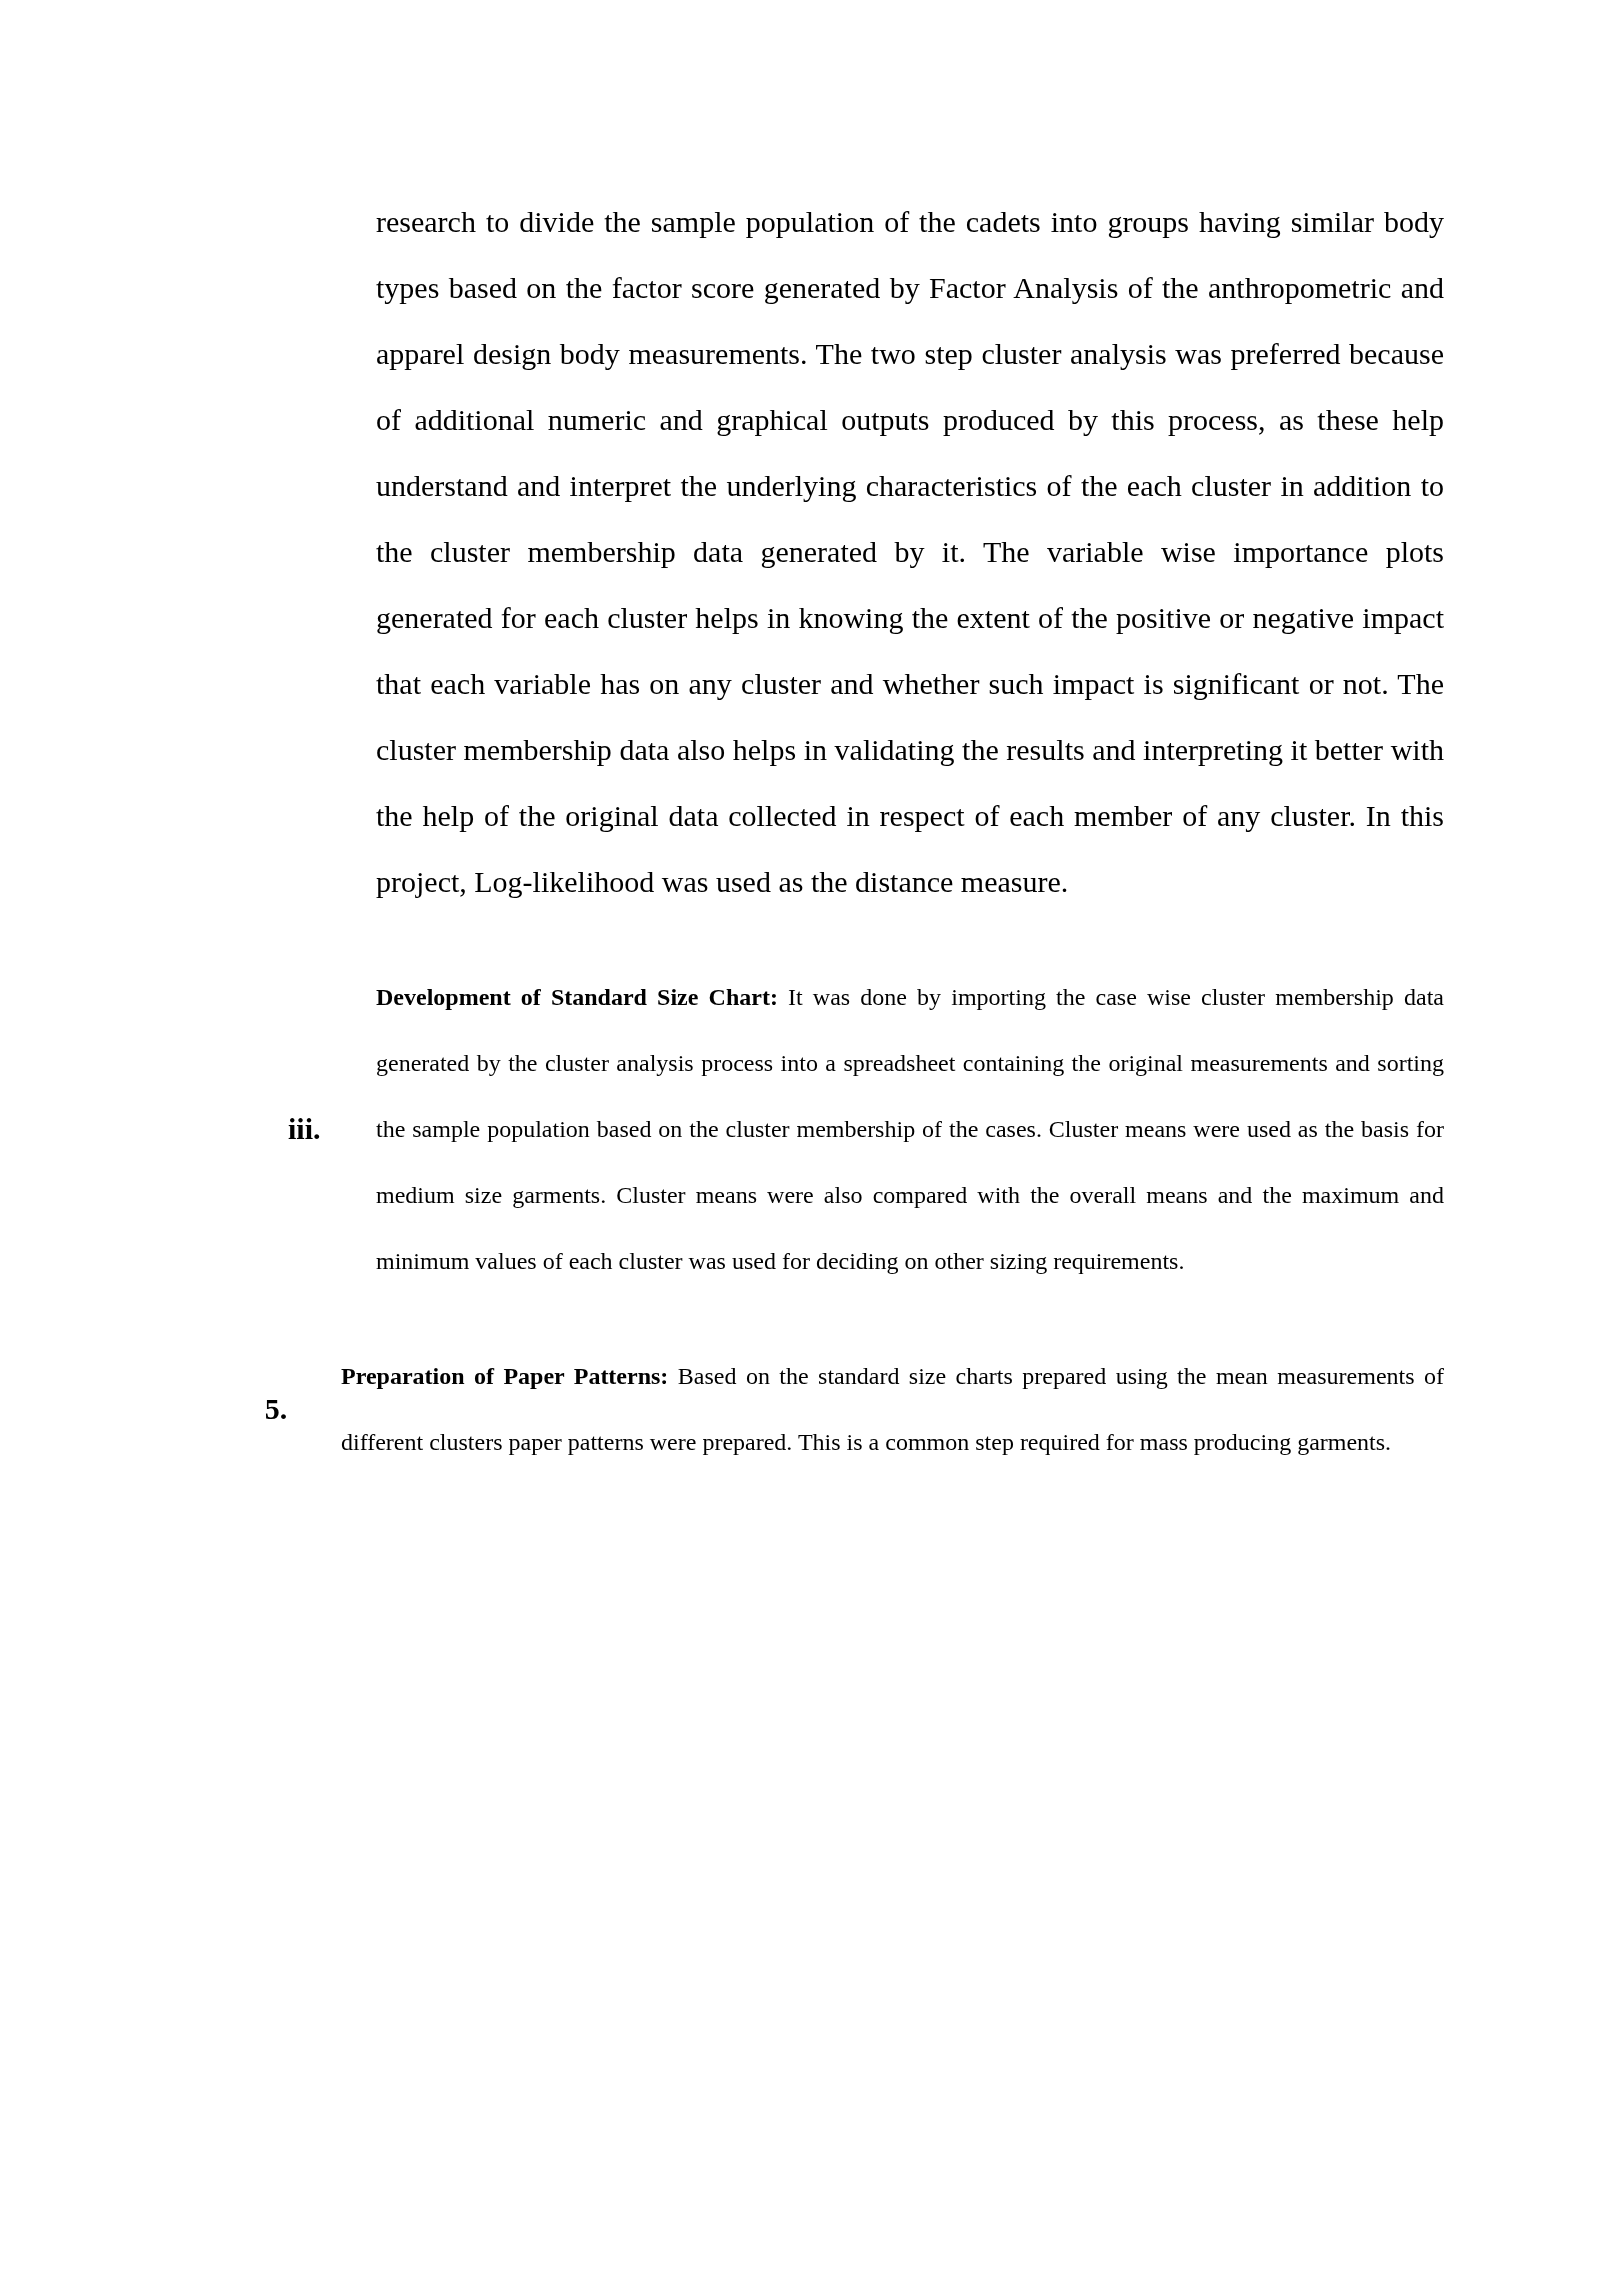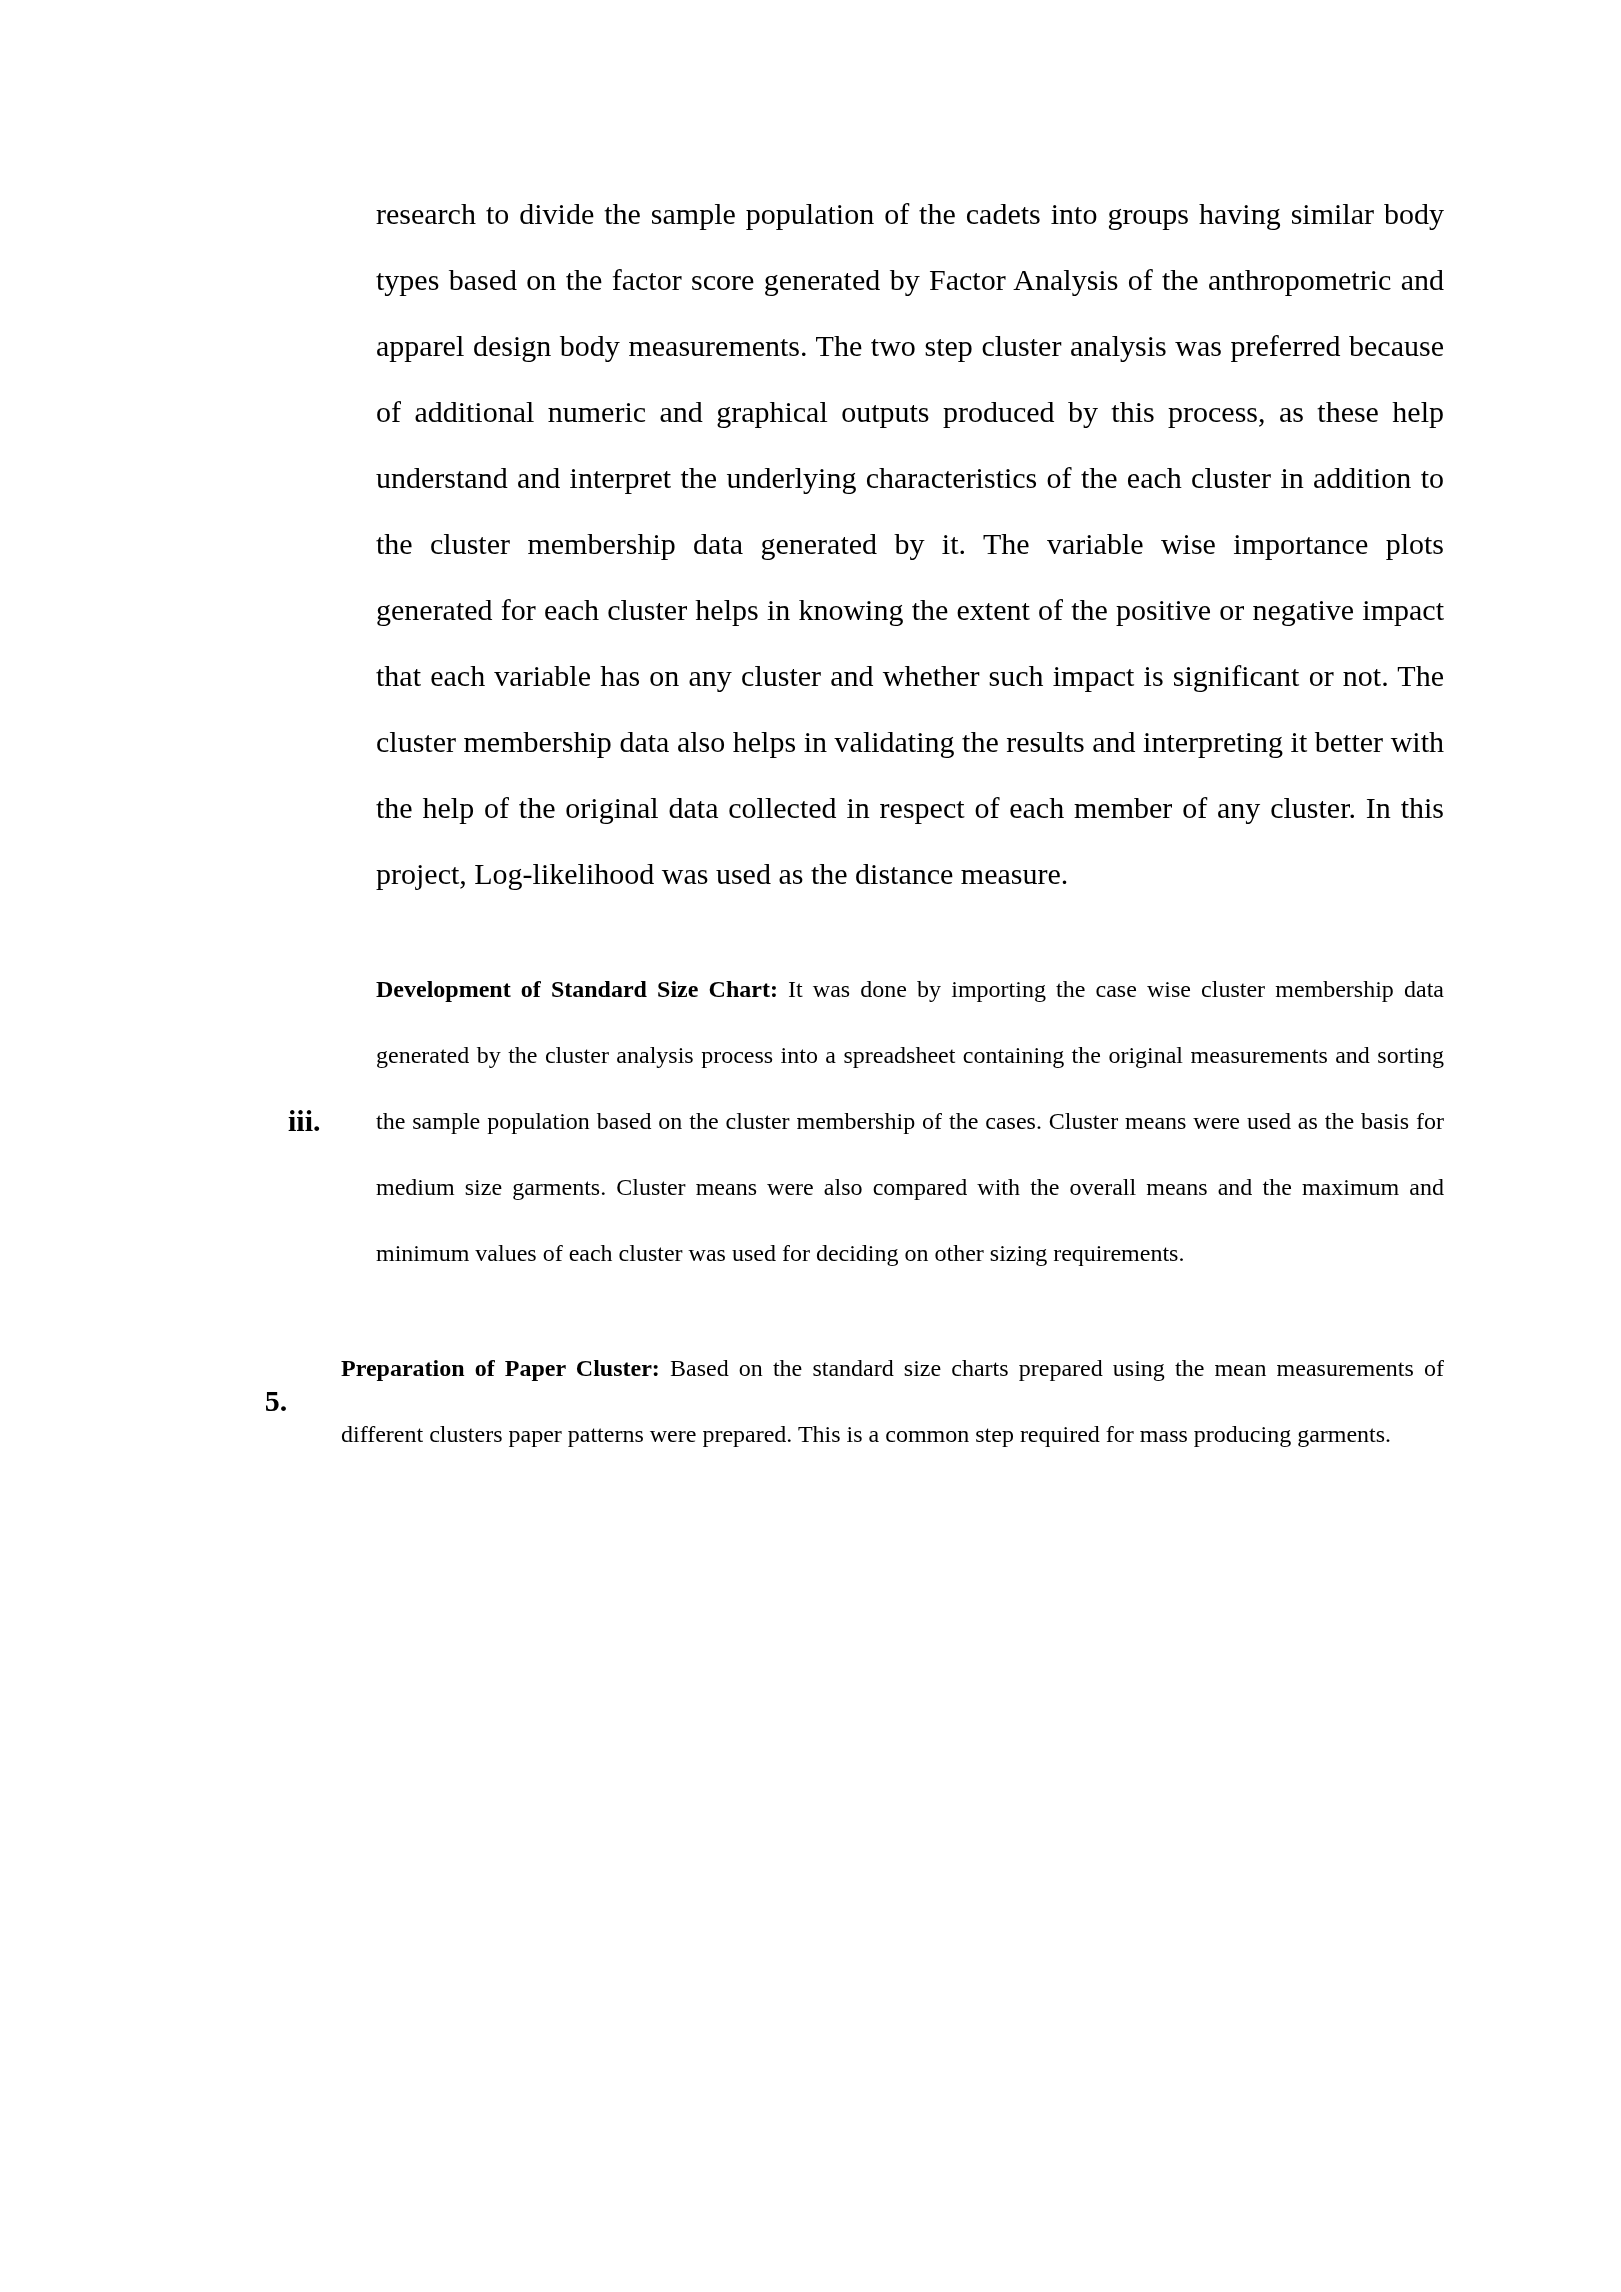--- a/index.html
+++ b/index.html
@@ -16,21 +16,21 @@
     font-family: "Liberation Serif", "DejaVu Serif", serif;
     color: #000000;
   }
   .content {
     position: absolute;
     left: 253px;
     top: 181px;
     width: 1191px;
   }
   p, .para {
-    margin: 0;
+    margin: 8px;
     font-size: 30px;
     line-height: 66px;
     text-align: justify;
     text-justify: inter-word;
   }
   .para-indent {
     margin-left: 123px;
     width: 1068px;
   }
   .list-item {
@@ -81,19 +81,19 @@
     <div class="list-item">
       <div class="marker-roman">iii.</div>
       <div class="item-body">
         <span class="bold">Development of Standard Size Chart:</span><span> It was done by importing the case wise cluster membership data generated by the cluster analysis process into a spreadsheet containing the original measurements and sorting the sample population based on the cluster membership of the cases. Cluster means were used as the basis for medium size garments.   Cluster means were also compared with the overall means and the maximum and minimum values of each cluster was used for deciding on other sizing requirements.</span>
       </div>
     </div>
 
     <div class="list-item">
       <div class="marker-num">5.</div>
       <div class="item-body">
-        <span class="bold">Preparation of Paper Cluster:</span><span> Based on the standard size charts prepared using the mean measurements of different clusters paper patterns were prepared. This is a common step required for mass producing garments.</span>
+        <span class="bold">Preparation of Paper Patterns:</span><span> Based on the standard size charts prepared using the mean measurements of different clusters paper patterns were prepared. This is a common step required for mass producing garments.</span>
       </div>
     </div>
 
   </div>
 </div>
 
 
 </body></html>

